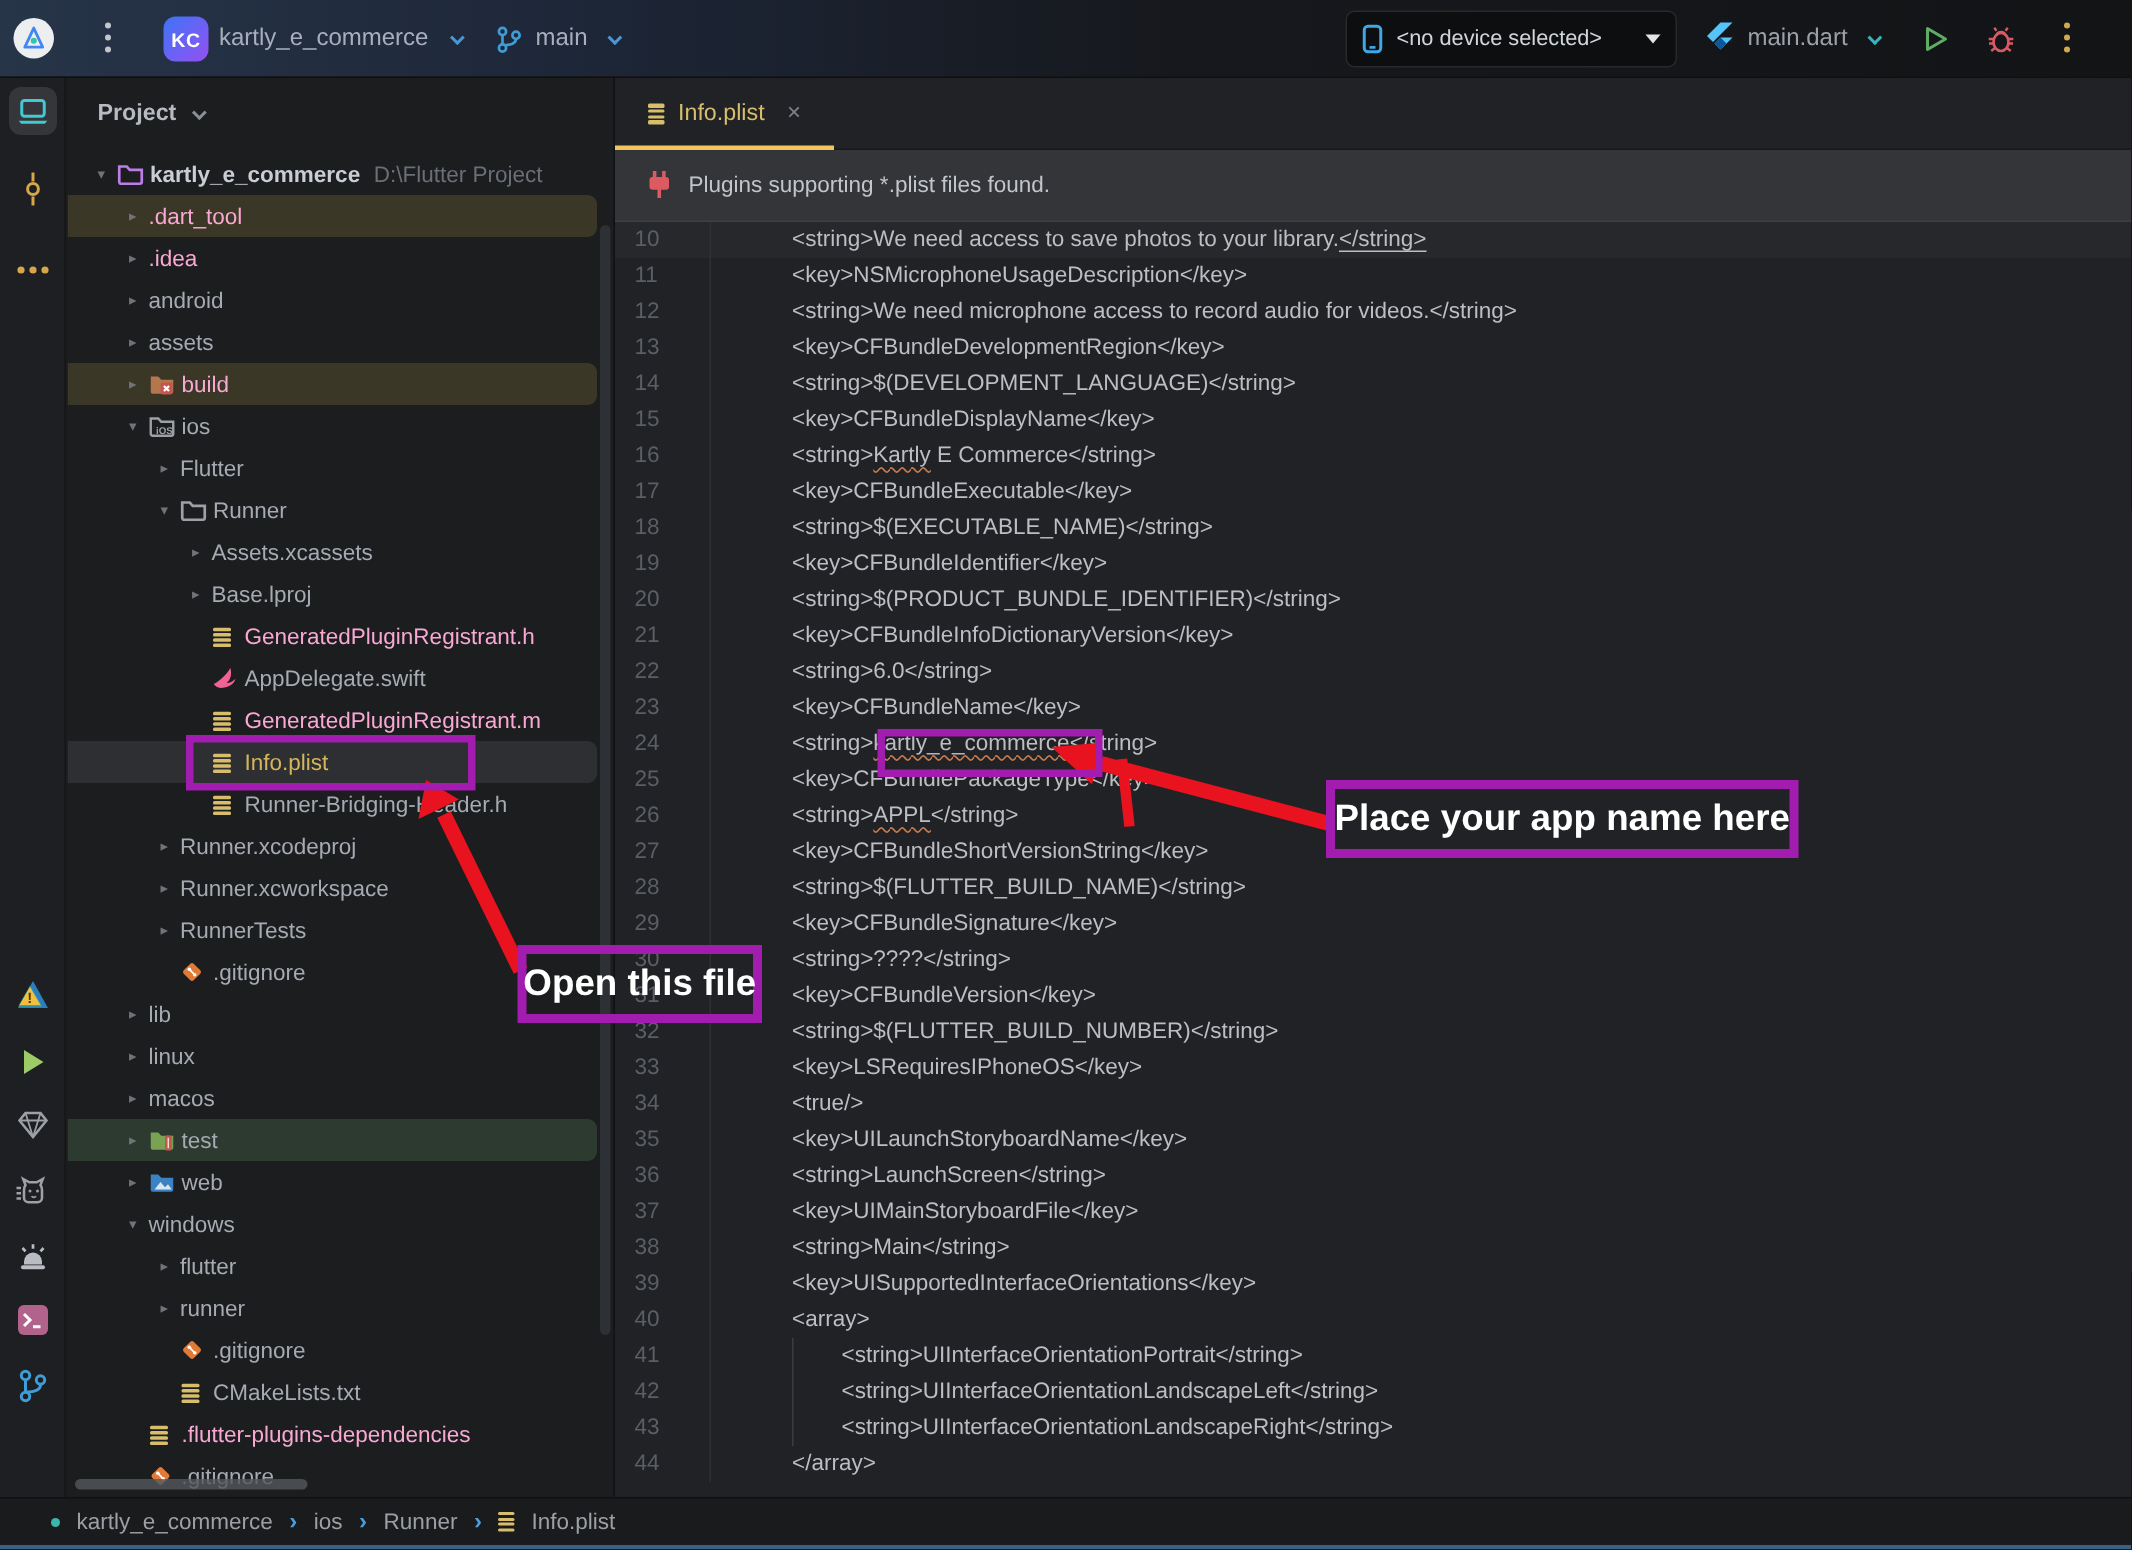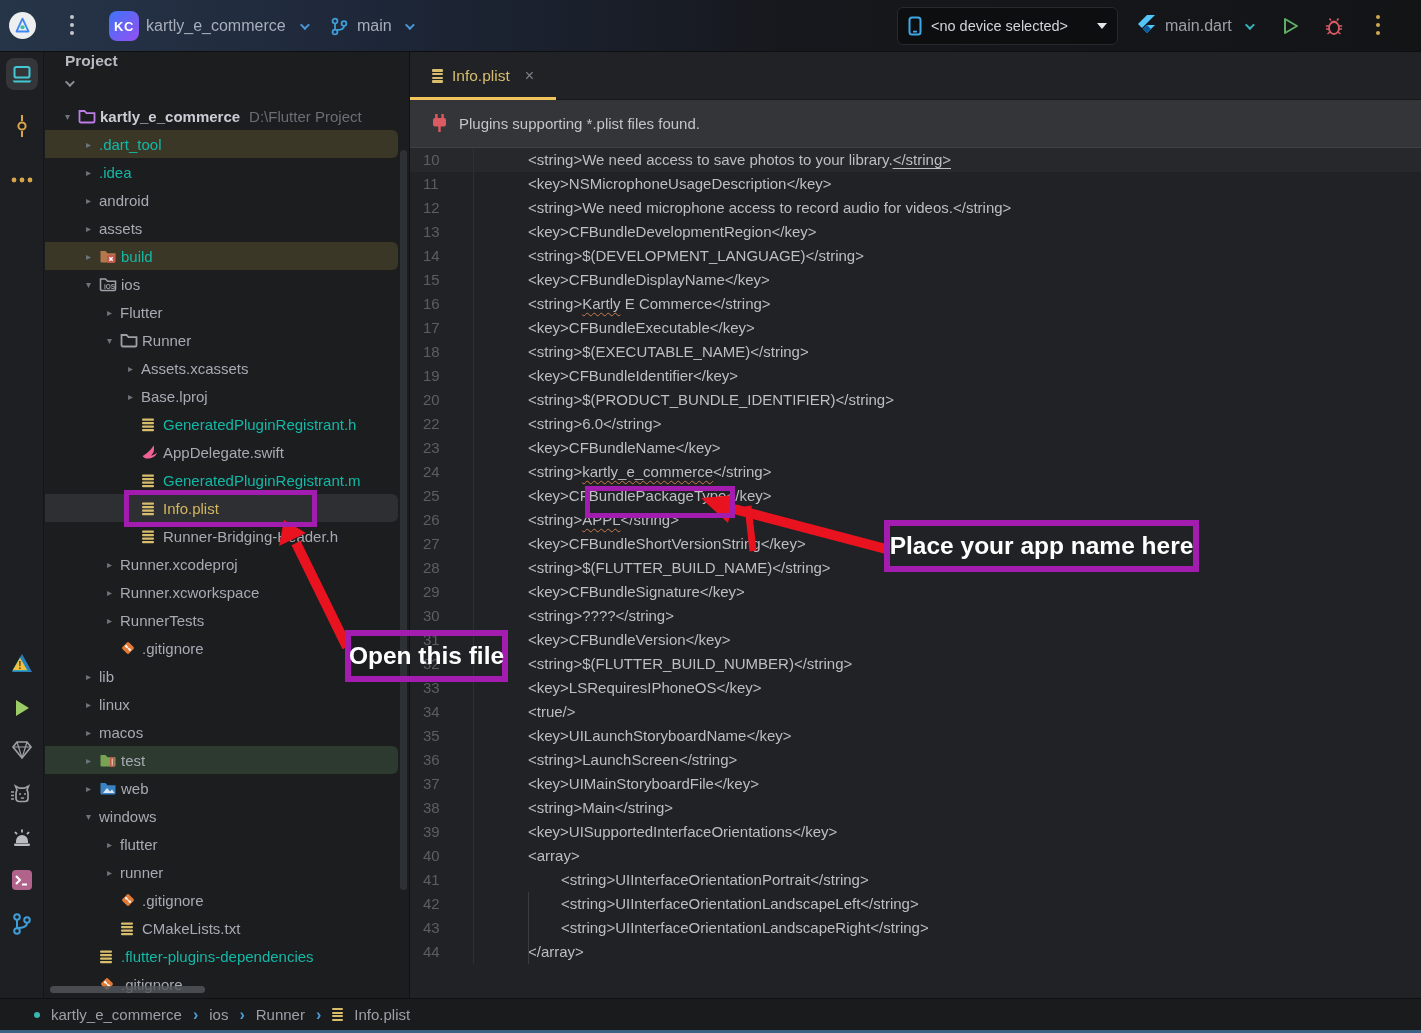--- a/index.html
+++ b/index.html
@@ -35,31 +35,31 @@
     border-top:6px solid #e3e5e8; margin-left:auto; }
   
   .activitybar { position:absolute; left:0; top:52px; width:44px; height:946px; background:#1e1f22;
     border-right:1px solid #141517; }
   .act-icon { position:absolute; left:6px; width:32px; height:32px; border-radius:8px;
     display:flex; align-items:center; justify-content:center; }
   .act-icon.active { background:#34363a; }
   
   .project-panel { position:absolute; left:45px; top:52px; width:365px; height:946px; background:#1b1d1f;
     border-right:1px solid #101113; overflow:hidden; }
-  .pp-header { height:48px; display:flex; align-items:flex-start; padding-left:20px; gap:10px;
-    color:#b7bac0; font-size:15.5px; font-weight:bold;flex-direction:column; }
+  .pp-header { height:48px; display:flex; align-items:center; padding-left:20px; gap:10px;
+    color:#b7bac0; font-size:15.5px; font-weight:bold; }
   .tree { position:absolute; left:0; top:50px; width:365px; }
   .trow { height:28px; display:flex; align-items:center; font-size:15px; color:#a6aab2; white-space:nowrap; overflow:hidden;}
   .trow .arr { width:21px; flex:none; color:#6f737a; font-size:10px; text-align:center; }
   .trow .ticon { width:22px; flex:none; display:flex; align-items:center; }
   .trow .note { color:#6a6e75; margin-left:9px; font-size:15px; }
   .trow.bg-olive { background:#3a3726; border-radius:0 6px 6px 0; width:353px; }
   .trow.bg-green { background:#2c3a30; border-radius:0 6px 6px 0; width:353px; }
   .trow.bg-sel   { background:#2d2f33; border-radius:0 6px 6px 0; width:353px; }
-  .t-dim  { color:#14b8a6; }
+  .t-dim  { color:#f9a8d4; }
   .t-gold { color:#d5b65c; }
   .t-root { color:#c9cdd4; font-weight:bold; }
   .pp-vscroll { position:absolute; right:2px; top:98px; width:7px; height:740px; background:#3c3f45; border-radius:4px; opacity:.55;}
   .pp-hscroll { position:absolute; left:5px; top:934px; width:155px; height:7px; background:#54575d; border-radius:4px; opacity:.8;}
   
   .editor { position:absolute; left:410px; top:52px; width:1011px; height:946px; background:#212225; }
   .tabbar { position:relative; height:48px; background:#212225; border-bottom:1px solid #17181a; }
   .tab { position:absolute; left:0; top:0; height:48px; display:flex; align-items:center; padding:0 16px 0 22px; gap:9px; }
   .tab .tlabel { color:#d8be6c; font-size:15.5px; }
   .tab .tclose { color:#7e838b; font-size:16px; margin-left:6px; }
@@ -561,20 +561,24 @@
         </div>
         <div class="cline">
           <span class="ln">19</span>
           <span class="ct i1"><span>&lt;key&gt;CFBundleIdentifier&lt;/key&gt;</span></span>
         </div>
         <div class="cline">
           <span class="ln">20</span>
           <span class="ct i1"><span>&lt;string&gt;$(PRODUCT_BUNDLE_IDENTIFIER)&lt;/string&gt;</span></span>
         </div>
         <div class="cline">
+          <span class="ln">21</span>
+          <span class="ct i1"><span>&lt;key&gt;CFBundleInfoDictionaryVersion&lt;/key&gt;</span></span>
+        </div>
+        <div class="cline">
           <span class="ln">22</span>
           <span class="ct i1"><span>&lt;string&gt;6.0&lt;/string&gt;</span></span>
         </div>
         <div class="cline">
           <span class="ln">23</span>
           <span class="ct i1"><span>&lt;key&gt;CFBundleName&lt;/key&gt;</span></span>
         </div>
         <div class="cline">
           <span class="ln">24</span>
           <span class="ct i1"><span>&lt;string&gt;</span><span class="sq">kartly_e_commerce</span><span>&lt;/string&gt;</span></span>

